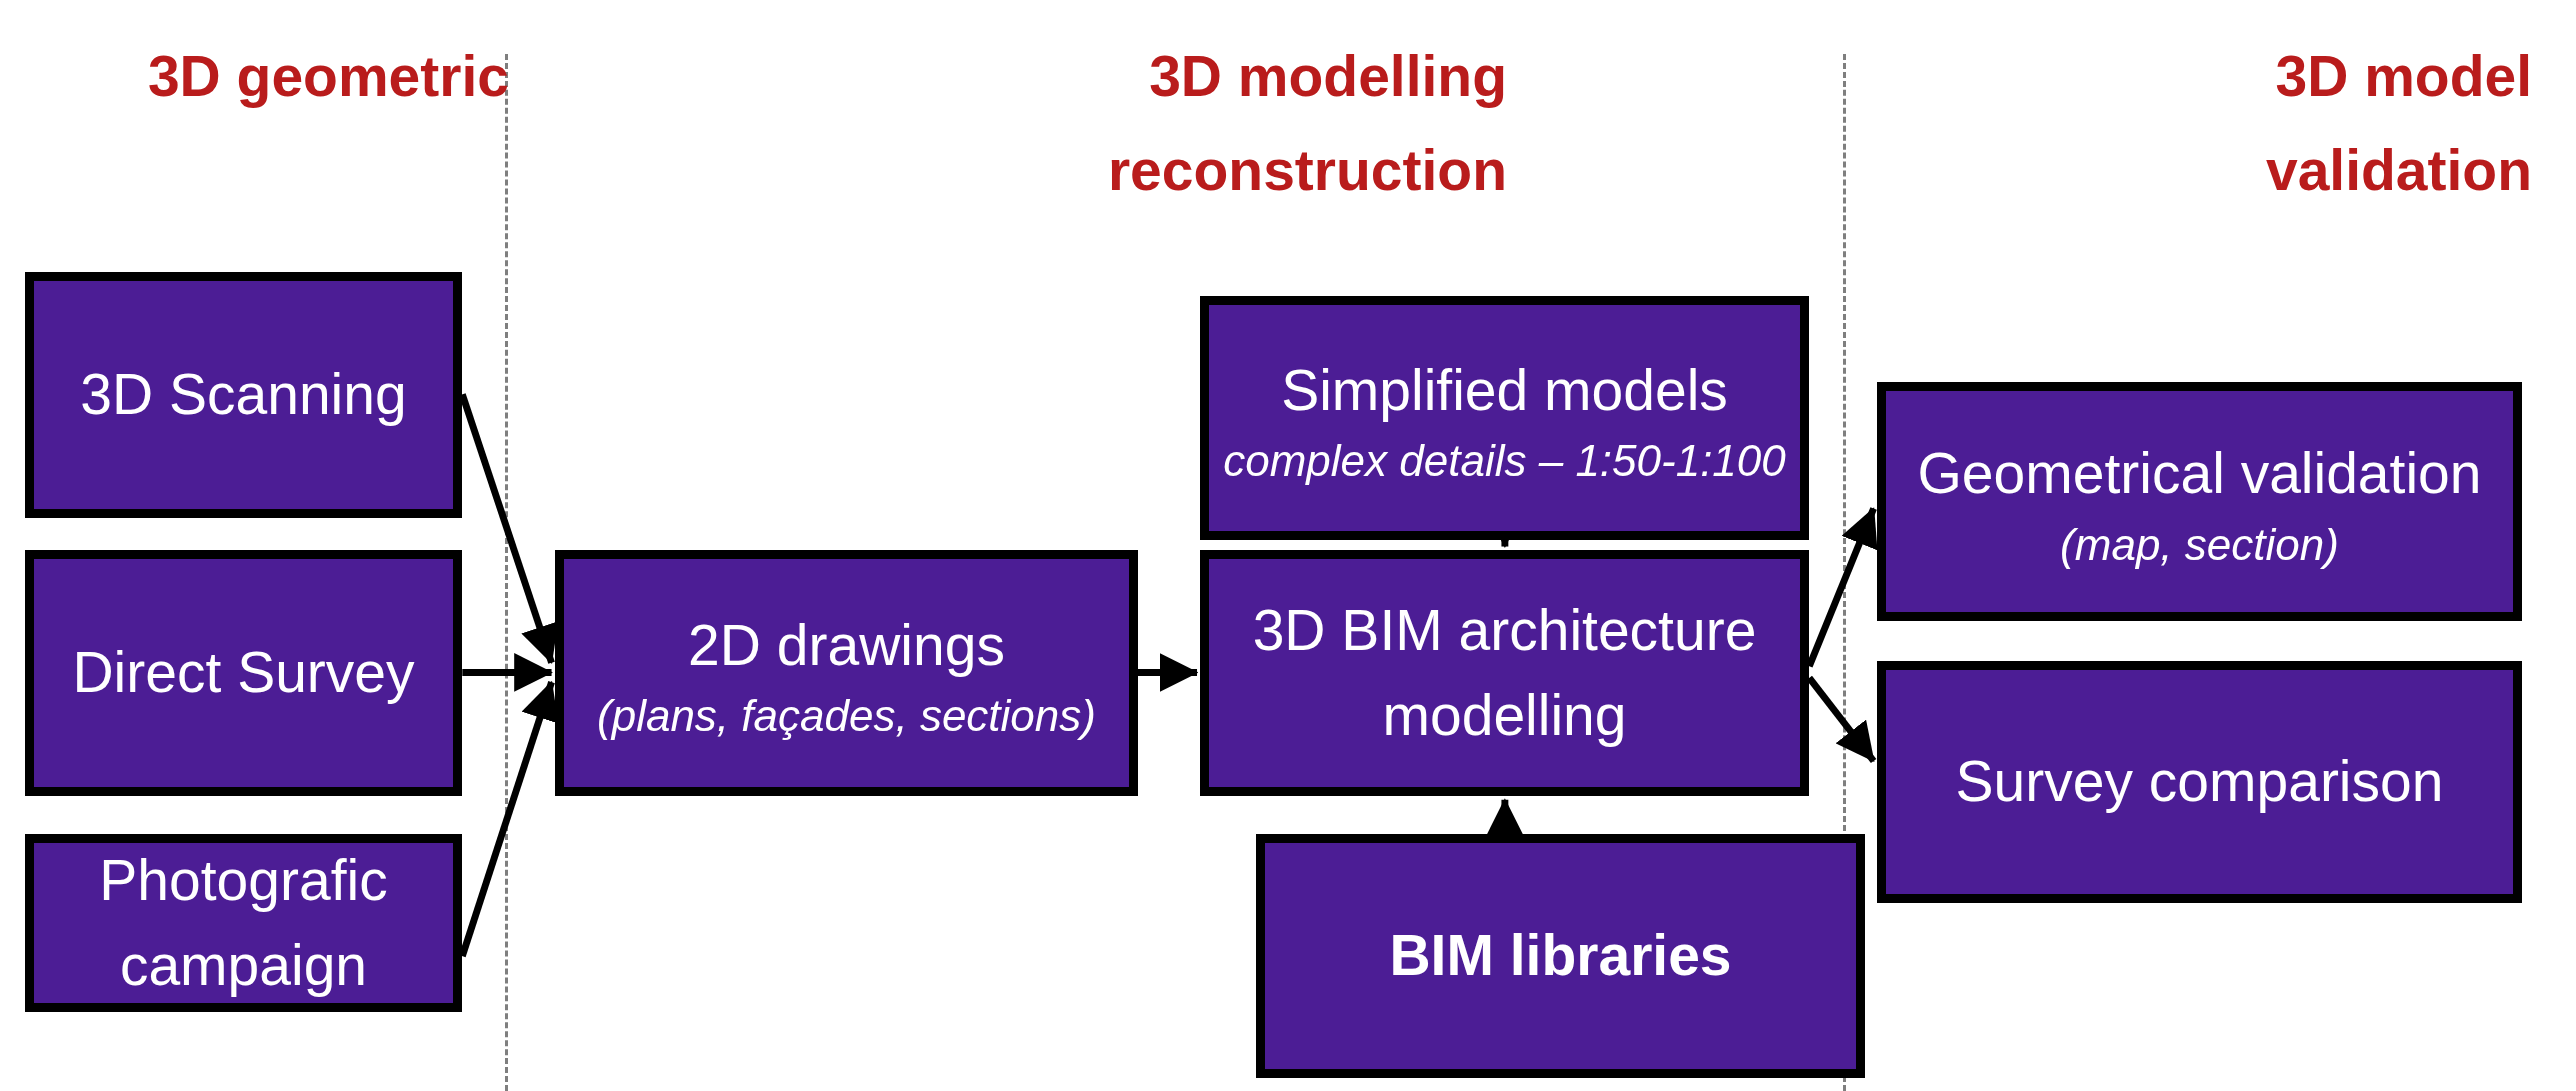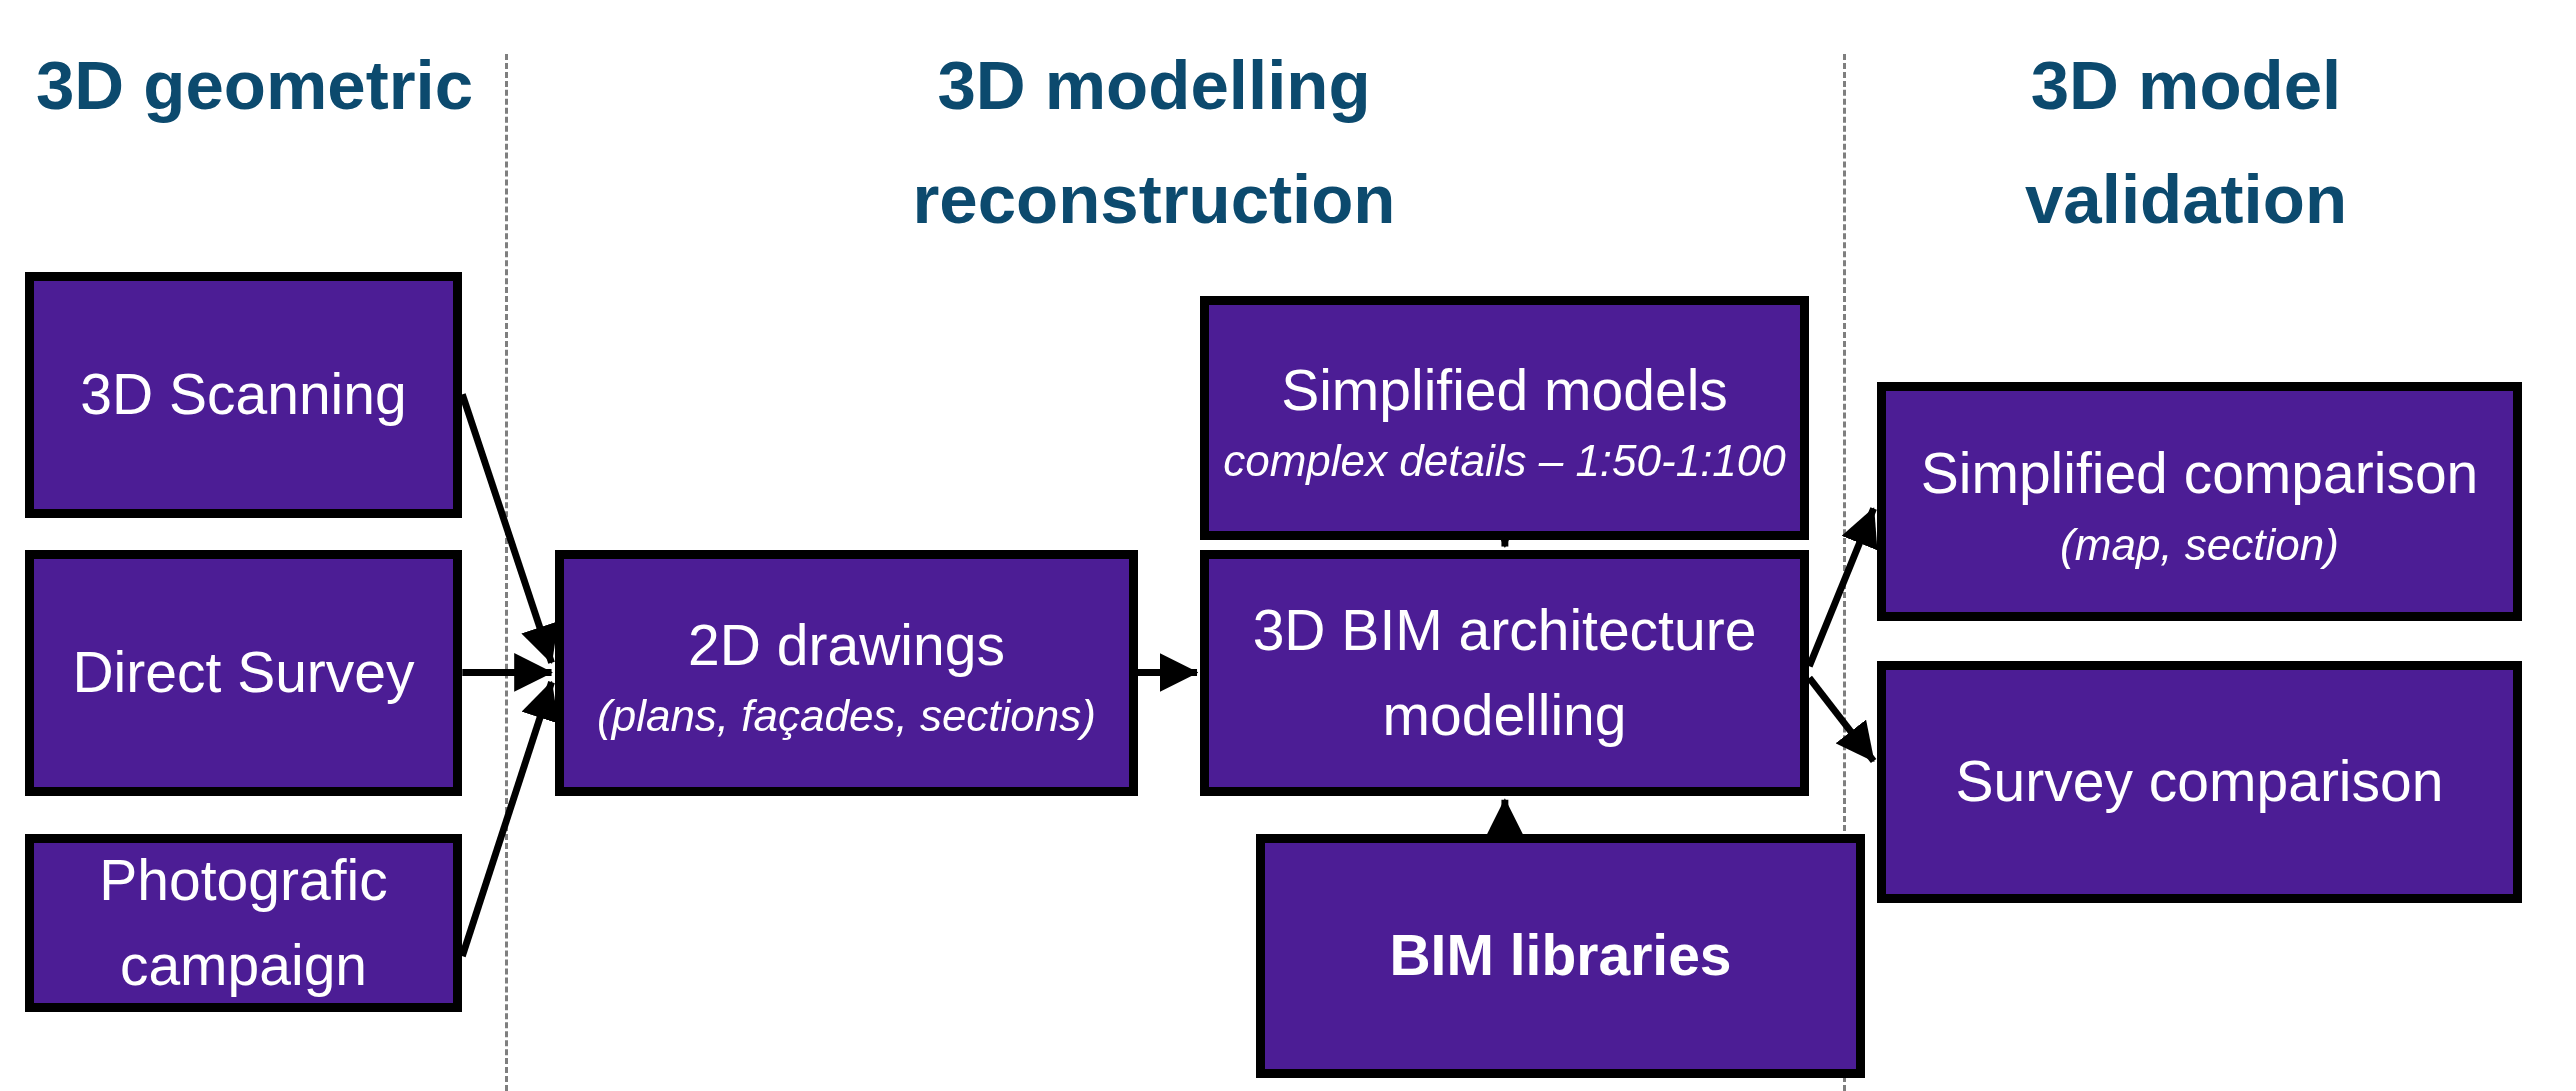--- a/index.html
+++ b/index.html
@@ -28,24 +28,24 @@
     top: 54px;
     height: 1037px;
     width: 0;
     border-left: 3.5px dashed #7f7f7f;
   }
   .divider.d1 { left: 505px; }
   .divider.d2 { left: 1843px; }
   .col-header {
     position: absolute;
     top: 29px;
-    text-align: center;
-    color: #0c4a6e;
+    text-align: right;
+    color: #b91c1c;
     font-weight: bold;
-    font-size: 69px;
+    font-size: 57px;
     line-height: 1.65;
     white-space: nowrap;
   }
   .col-header .line { display: block; }
   .h1 { left: 0px;    width: 509px;  }
   .h2 { left: 801px; width: 706px; }
   .h3 { left: 1840px; width: 692px; }
   .node {
     position: absolute;
     box-sizing: border-box;
@@ -143,21 +143,21 @@
     <div class="subtitle">complex details – 1:50-1:100</div>
   </div>
   <div class="node n-bim">
     <div class="label">3D BIM architecture modelling</div>
   </div>
   <div class="node n-libraries">
     <div class="label">BIM libraries</div>
   </div>
 
   <div class="node n-geometrical">
-    <div class="label nowrap">Simplified comparison</div>
+    <div class="label nowrap">Geometrical validation</div>
     <div class="subtitle">(map, section)</div>
   </div>
   <div class="node n-visual">
     <div class="label nowrap">Survey comparison</div>
   </div>
 
 </div>
 
 
 </body></html>

